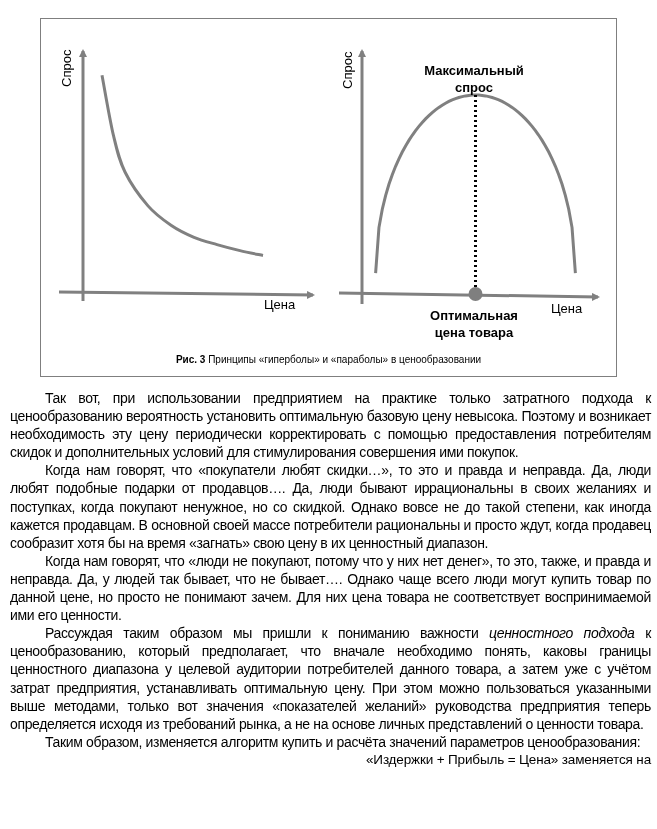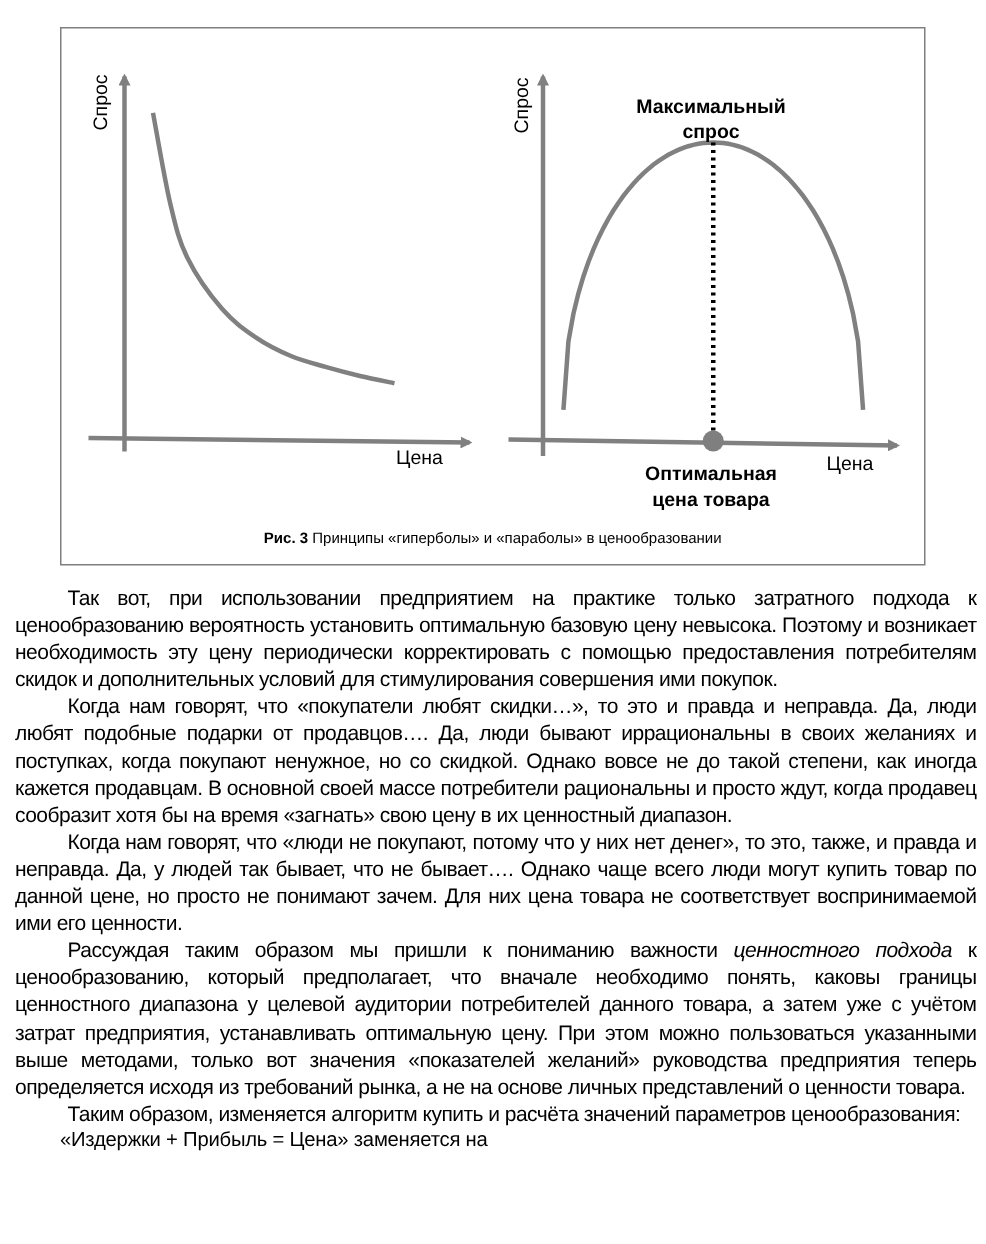--- a/index.html
+++ b/index.html
@@ -16,21 +16,21 @@
     position: absolute; left: 0; right: 0; top: 333px; text-align: center;
     font-size: 10px; line-height: 16px;
   }
   .caption b { font-weight: bold; }
   .body-text {
     position: absolute; left: 10px; top: 389px; width: 641px;
     font-family: "Liberation Sans Narrow", "Liberation Sans", sans-serif;
     font-size: 14px; line-height: 18.1px; letter-spacing: -0.35px;
   }
   .para { margin: 0; text-align: justify; text-indent: 35px; }
-  .formula { margin: 0; padding-left: 30px; text-align: left; letter-spacing: -0.15px;
+  .formula { margin: 0; padding-left: 30px; text-align: right; letter-spacing: -0.15px;
     font-family: "Liberation Sans", sans-serif; font-size: 13.5px; }
   .axis-label { font-family: "Liberation Sans", sans-serif; font-size: 13px; fill: #000; }
   .annot { font-family: "Liberation Sans", sans-serif; font-size: 13px; font-weight: bold; fill: #000; }
   em { }
 </style>
 </head>
 <body>
 
 <div class="figure-frame">
   <svg class="figure-svg" width="577" height="359">

